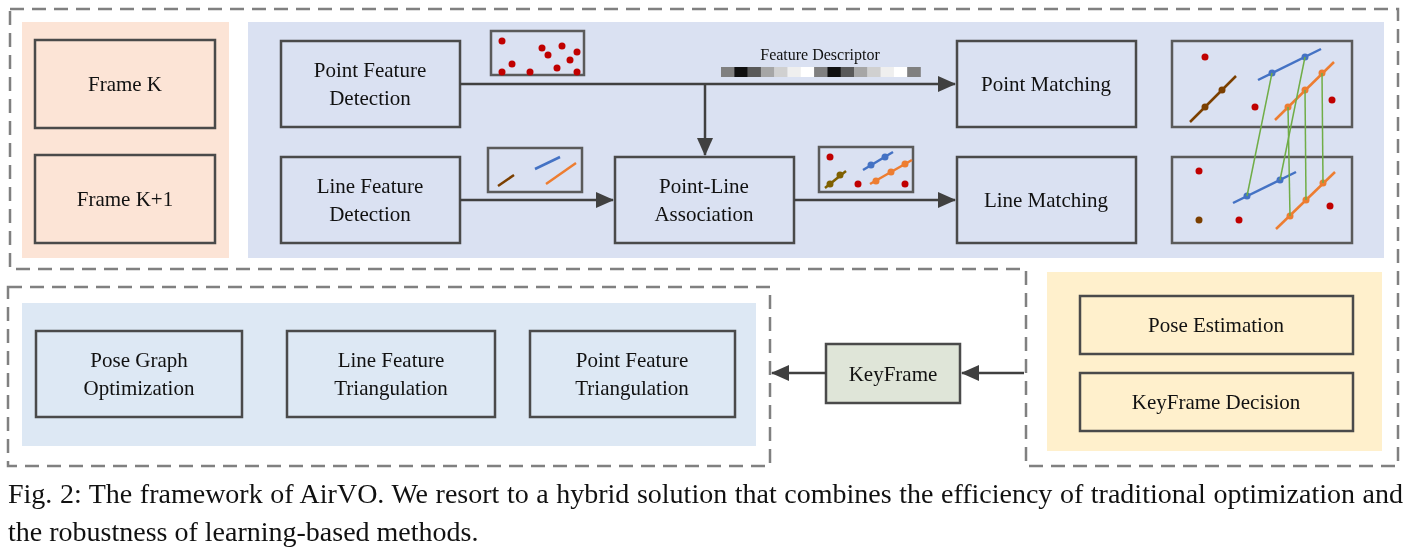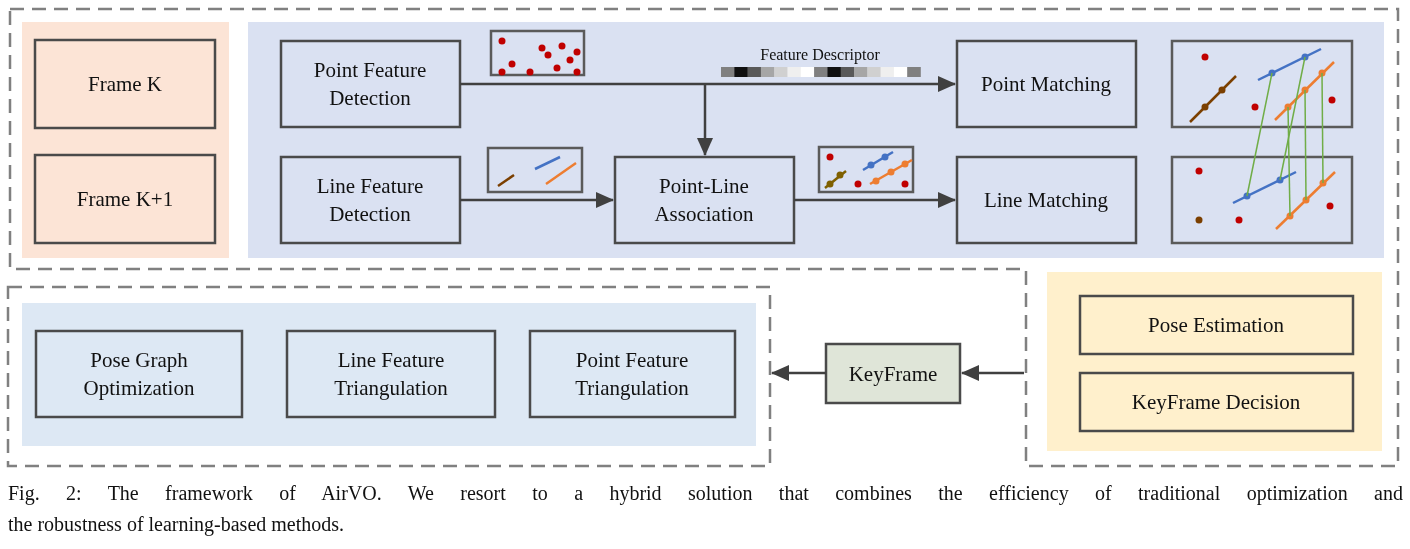--- a/index.html
+++ b/index.html
@@ -2,23 +2,23 @@
 <html><head>
 <meta charset="utf-8">
 <style>
   html, body { margin: 0; padding: 0; background: #ffffff; }
   body { width: 1410px; height: 549px; position: relative; overflow: hidden;
          font-family: "Liberation Serif", "DejaVu Serif", serif; color: #111; }
   #diagram { position: absolute; left: 0; top: 0; width: 1410px; height: 470px; }
   .box-label { font-family: "Liberation Serif", "DejaVu Serif", serif; font-size: 21px; fill: #111; }
   .small-label { font-family: "Liberation Serif", "DejaVu Serif", serif; font-size: 16px; fill: #111; }
   #caption { position: absolute; left: 8px; top: 478px; width: 1395px;
-             font-size: 20px; line-height: 31px; text-align: justify; color: #111; }
+             font-size: 28px; line-height: 31px; text-align: justify; color: #111; }
   #caption .l1 { display: block; text-align-last: justify; white-space: nowrap; }
-  #caption .l2 { display: block; }
+  #caption .l2 { display: block; margin-top: 7px; }
 </style>
 </head>
 <body>
 
 <svg id="diagram" xmlns="http://www.w3.org/2000/svg" width="1410" height="470" viewBox="0 0 1410 470">
   <defs>
     <marker id="arrow" markerWidth="10" markerHeight="10" refX="9" refY="5" orient="auto" markerUnits="userSpaceOnUse">
       <path d="M0,0 L10,5 L0,10 z" fill="#404040"></path>
     </marker>
     <marker id="arrowBig" markerWidth="18" markerHeight="16" refX="17" refY="8" orient="auto" markerUnits="userSpaceOnUse">

